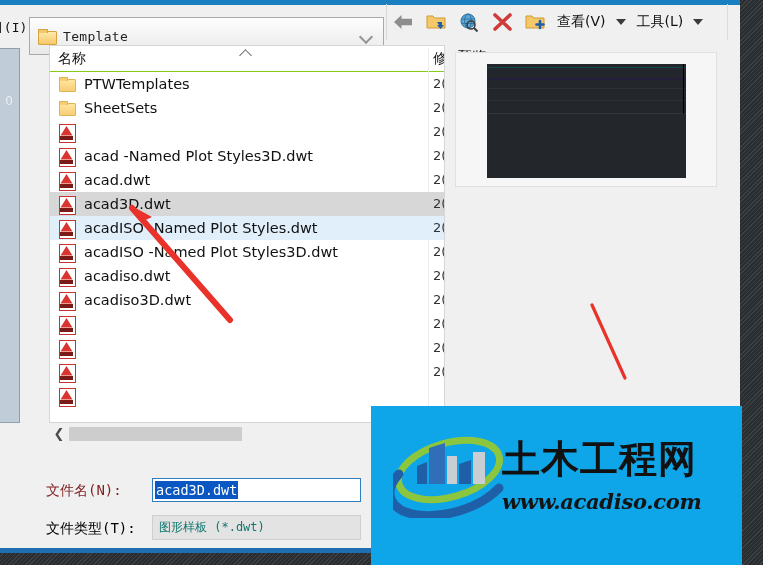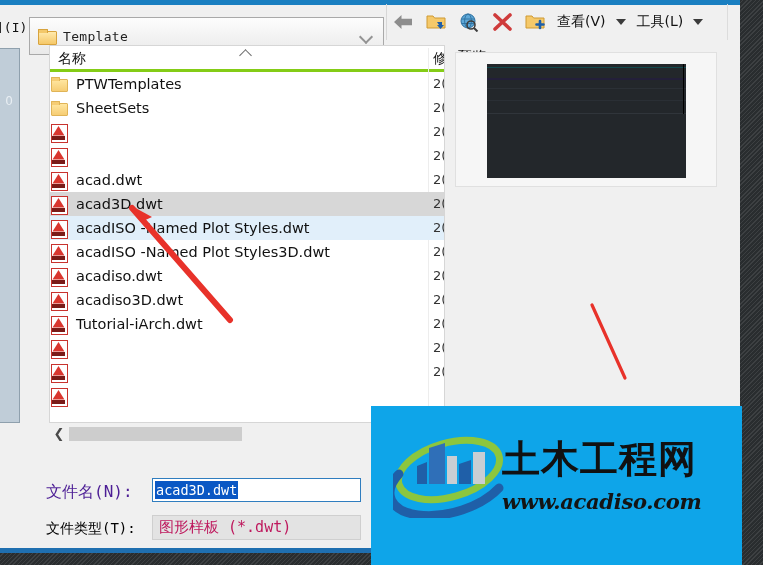--- a/index.html
+++ b/index.html
@@ -137,21 +137,21 @@
   
   #filelist {
     position: absolute; left: 49px; top: 45px;
     width: 396px; height: 378px;
     background: #ffffff;
     border: 1px solid #d6d6d6;
     overflow: hidden;
   }
   #list-header {
     position: relative; height: 26px;
-    border-bottom: 3px solid #84cc16;
+    border-bottom: 1px solid #84cc16;
     background: #ffffff;
   }
   #list-header .col-name {
     position: absolute; left: 8px; top: 4px;
     font-family: "DejaVu Sans", sans-serif;
     font-size: 14px; color: #111;
   }
   #list-header .sort-caret {
     position: absolute; left: 190px; top: 1px;
     width: 12px; height: 8px;
@@ -168,20 +168,21 @@
     font-size: 14px; color: #111;
   }
   #col-divider {
     position: absolute; left: 378px; top: 2px;
     width: 1px; height: 370px; background: #ededed;
   }
 
   .row {
     position: relative; height: 24px;
     display: flex; align-items: center;
+    padding-left: 8px;
   }
   .row.sel-gray { background: #d7d7d7; }
   .row.sel-blue { background: #e1effa; }
   .row .fname {
     font-family: "DejaVu Sans", sans-serif;
     font-size: 14.5px; color: #111;
     white-space: nowrap;
   }
   .row .moddate {
     position: absolute; left: 383px; top: 4px;
@@ -259,21 +260,21 @@
   #preview-img .ln2 { position:absolute; left:0; top:14px; width:100%; height:2px; background:#231f3a; }
   #preview-img .ln3 { position:absolute; left:0; top:24px; width:100%; height:1px; background:#2b3036; }
   #preview-img .ln4 { position:absolute; left:0; top:36px; width:100%; height:1px; background:#2a2f35; }
   #preview-img .ln5 { position:absolute; left:0; top:49px; width:100%; height:1px; background:#30353b; }
   #preview-img .edge { position:absolute; right:2px; top:0; width:1px; height:50px; background:#000; }
 
   
   #lbl-filename {
     position: absolute; left: 46px; top: 482px;
     font-family: "DejaVu Sans Mono", monospace;
-    font-size: 16px; color: #4c1d95; white-space: nowrap;
+    font-size: 14px; color: #7f1d1d; white-space: nowrap;
   }
   #field-filename {
     position: absolute; left: 152px; top: 478px;
     width: 209px; height: 24px;
     background: #ffffff;
     border: 1px solid #2f7dbf;
     display: flex; align-items: center;
     padding: 0 2px;
     overflow: hidden;
   }
@@ -293,21 +294,21 @@
     position: absolute; left: 152px; top: 515px;
     width: 209px; height: 25px;
     background: #e3e3e3;
     border: 1px solid #cfcfcf;
     display: flex; align-items: center;
     padding: 0 6px;
     overflow: hidden;
   }
   #field-filetype span {
     font-family: "DejaVu Sans Mono", monospace;
-    font-size: 15px; color: #be185d; white-space: nowrap; text-align: right;
+    font-size: 12px; color: #0f766e; white-space: nowrap; text-align: right;
   }
 
   
   #wm-panel {
     position: absolute; left: 371px; top: 406px;
     width: 371px; height: 201px;
     background: #0ea5e9;
     z-index: 5;
   }
   #wm-logo {
@@ -430,20 +431,21 @@
         <div class="row">
           <span class="ico dwt">
             <span class="bar"></span>
           </span>
           <span class="moddate">2(</span>
         </div>
         <div class="row">
           <span class="ico dwt">
             <span class="bar"></span>
           </span>
+          <span class="fname">acad -Named Plot Styles3D.dwt</span>
           <span class="moddate">2(</span>
         </div>
         <div class="row">
           <span class="ico dwt">
             <span class="bar"></span>
           </span>
           <span class="fname">acad.dwt</span>
           <span class="moddate">2(</span>
         </div>
         <div class="row sel-gray">
@@ -478,21 +480,20 @@
           <span class="ico dwt">
             <span class="bar"></span>
           </span>
           <span class="fname">acadiso3D.dwt</span>
           <span class="moddate">2(</span>
         </div>
         <div class="row">
           <span class="ico dwt">
             <span class="bar"></span>
           </span>
-          <span class="fname">Tutorial-iArch.dwt</span>
           <span class="moddate">2(</span>
         </div>
         <div class="row">
           <span class="ico dwt">
             <span class="bar"></span>
           </span>
           <span class="moddate">2(</span>
         </div>
         <div class="row">
           <span class="ico dwt">

